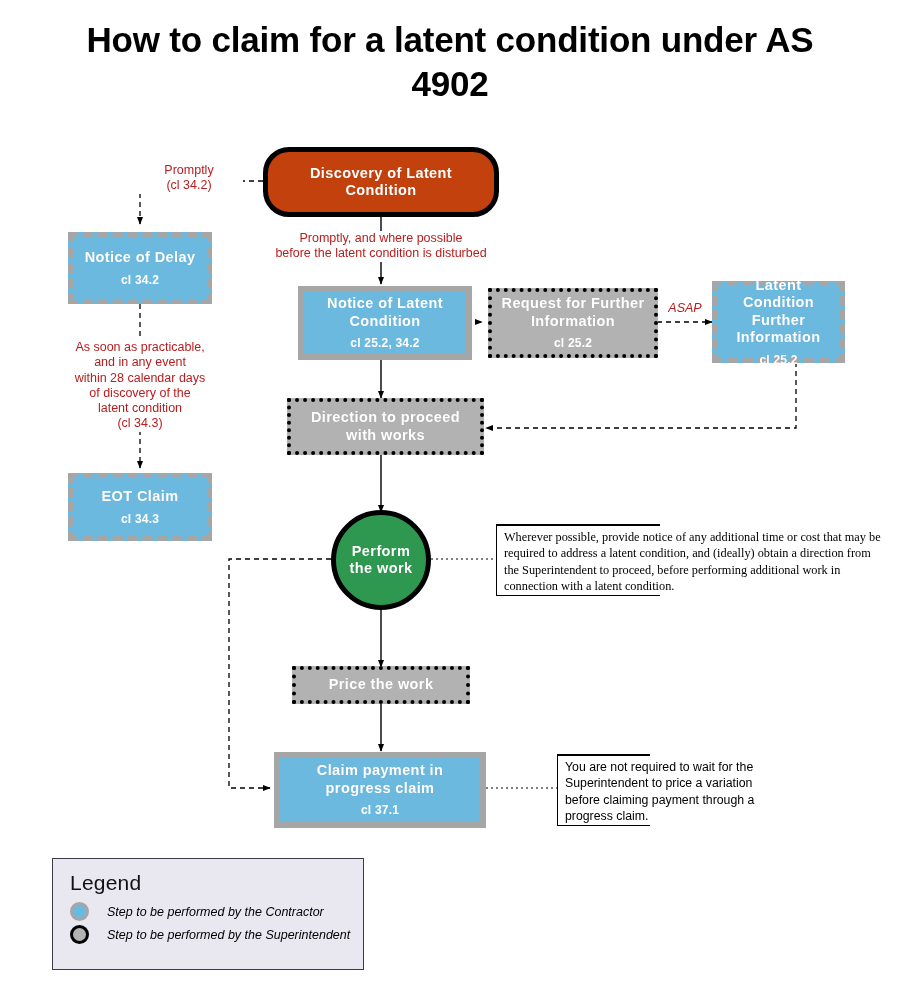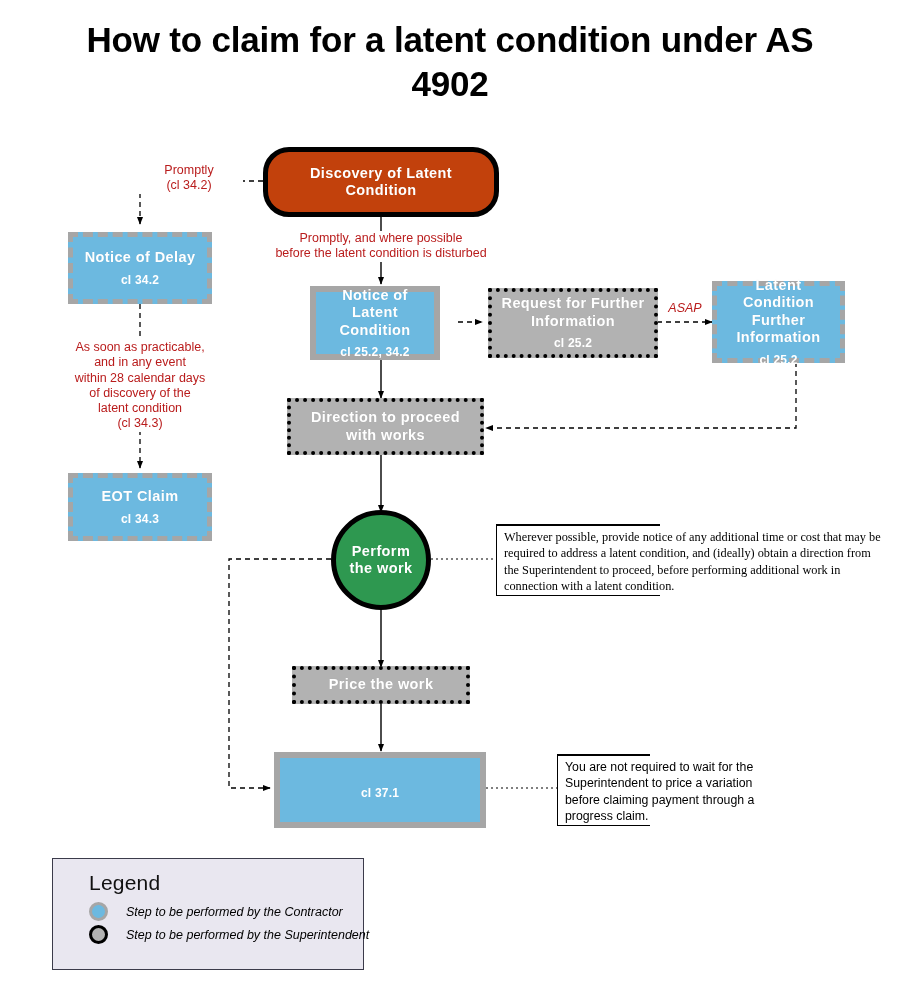--- a/index.html
+++ b/index.html
@@ -122,21 +122,21 @@
   
   .legend {
     position: absolute;
     left: 52px;
     top: 858px;
     width: 312px;
     height: 112px;
     box-sizing: border-box;
     background: #e9e7f0;
     border: 1.5px solid #3b3b4a;
-    padding: 12px 0 0 36px;
+    padding: 12px 0 0 17px;
   }
   .legend-title {
     font-size: 21px;
     color: #111111;
     font-weight: normal;
     margin-bottom: 7px;
     letter-spacing: 0.2px;
   }
   .legend-row {
     display: flex;
@@ -225,21 +225,21 @@
   <div class="node fill-blue bd-gray-dash" style="left:68px; top:232px; width:144px; height:72px;">
     <div class="nlabel">Notice of Delay</div>
     <div class="nclause">cl 34.2</div>
   </div>
 
   <div class="node fill-blue bd-gray-dash" style="left:68px; top:473px; width:144px; height:68px;">
     <div class="nlabel">EOT Claim</div>
     <div class="nclause">cl 34.3</div>
   </div>
 
-  <div class="node fill-blue bd-gray-solid" style="left:310px; top:286px; width:130px; height:74px;">
+  <div class="node fill-blue bd-gray-solid" style="left:298px; top:286px; width:174px; height:74px;">
     <div class="nlabel">Notice of Latent
 Condition</div>
     <div class="nclause">cl 25.2, 34.2</div>
   </div>
 
   <div class="node fill-gray bd-black-dot" style="left:488px; top:288px; width:170px; height:70px;">
     <div class="nlabel">Request for Further
 Information</div>
     <div class="nclause">cl 25.2</div>
   </div>
@@ -258,20 +258,22 @@
   <div class="node fill-green bd-black-solid circle" style="left:331px; top:510px; width:100px; height:100px;">
     <div class="nlabel">Perform the
 work</div>
   </div>
 
   <div class="node fill-gray bd-black-dot" style="left:292px; top:666px; width:178px; height:38px;">
     <div class="nlabel">Price the work</div>
   </div>
 
   <div class="node fill-blue bd-gray-solid" style="left:274px; top:752px; width:212px; height:76px;">
+    <div class="nlabel">Claim payment in
+progress claim</div>
     <div class="nclause">cl 37.1</div>
   </div>
 
   <div class="callout" style="left:496px; top:524px; width:390px; height:72px;font-family:Liberation Serif, serif;">Wherever possible, provide notice of any additional time or cost that may be required to address a latent condition, and (ideally) obtain a direction from the Superintendent to proceed, before performing additional work in connection with a latent condition.</div>
 
   <div class="callout" style="left:557px; top:754px; width:220px; height:72px;">You are not required to wait for the Superintendent to price a variation before claiming payment through a progress claim.</div>
 
   <div class="legend">
     <div class="legend-title">Legend</div>
 

